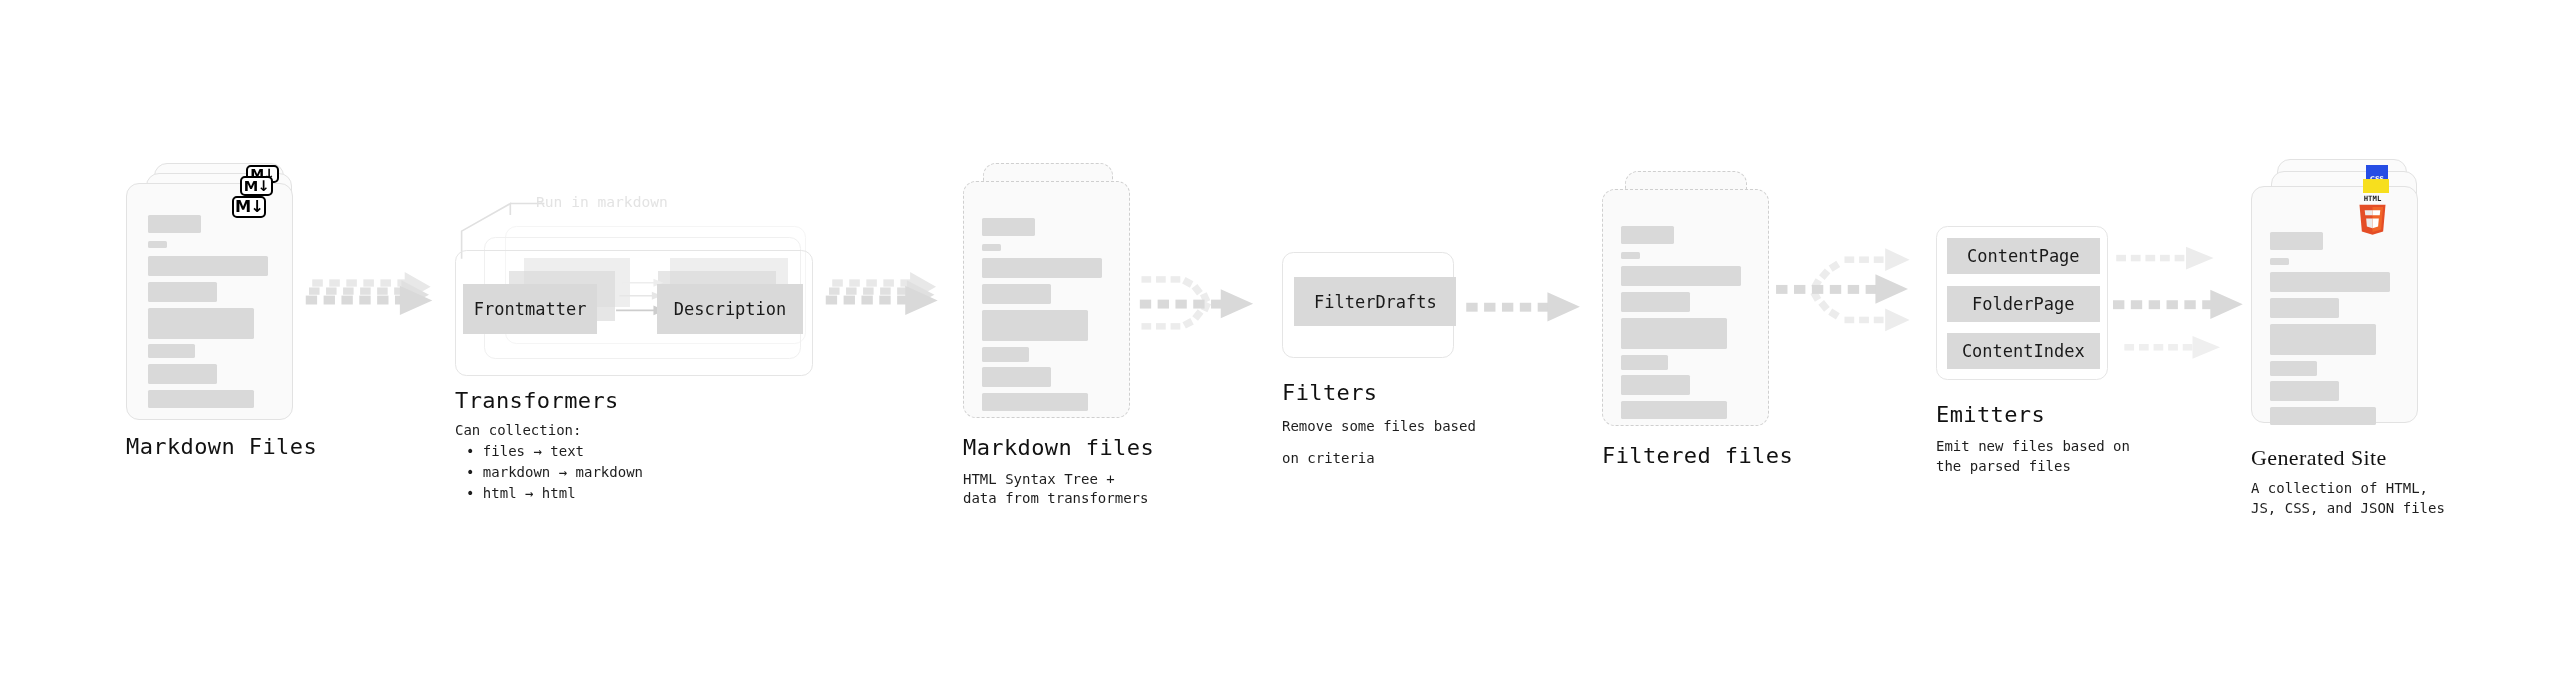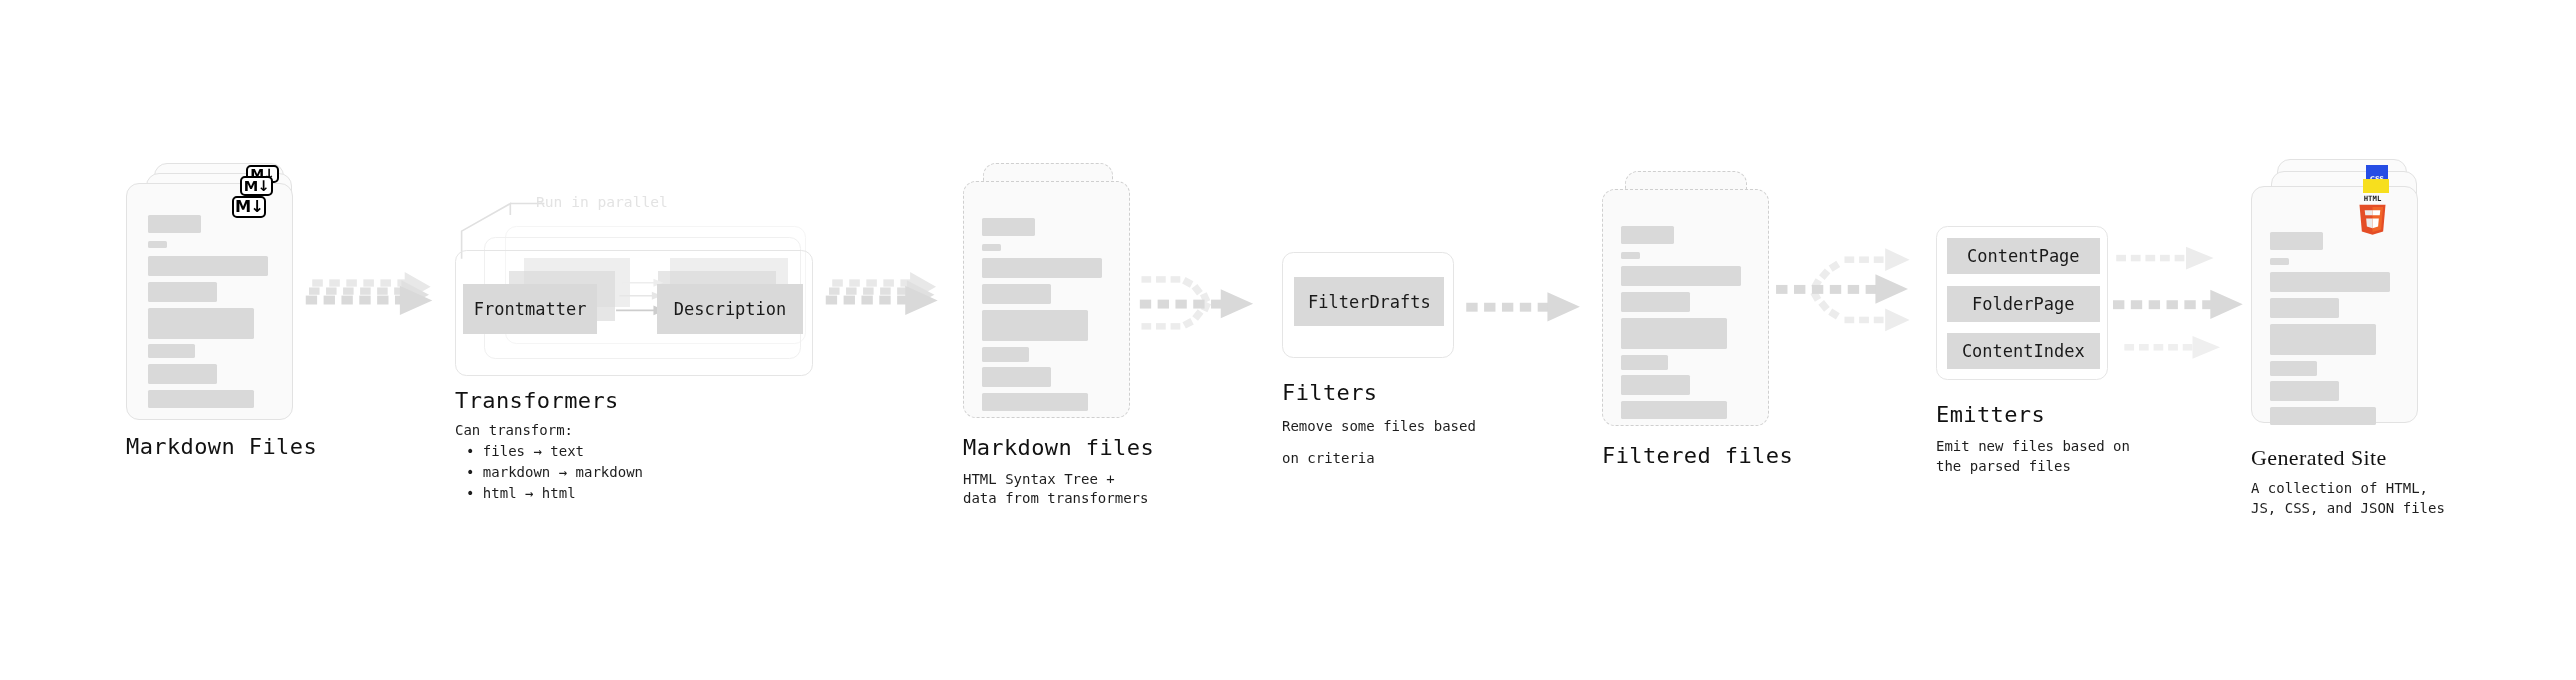--- a/index.html
+++ b/index.html
@@ -192,21 +192,21 @@
       </g>
     </g>
   </svg>
 
   <div class="node" style="left:455px; top:195px; width:374px; height:187px;">
 
     <svg style="left:4.9px; top:1.6px; width:211px; height:65px;" viewBox="0 0 260 80">
       <path d="M2 76 L2 42 L62 8 L62 22" fill="none" stroke="#e0e0e0" stroke-width="2"></path>
       <path d="M62 8 L104 8" fill="none" stroke="#e0e0e0" stroke-width="2"></path>
     </svg>
-    <div class="parallel-label" style="left:81px; top:-1.6px;">Run in parallel</div>
+    <div class="parallel-label" style="left:81px; top:-1.6px;">Run in markdown</div>
 
     <div class="gbox fainter" style="left:50px; top:31px; width:301px; height:118px;"></div>
     <div class="gbox faint" style="left:29px; top:42px; width:317px; height:122px;"></div>
     <div class="gbox" style="left:0px; top:55px; width:358px; height:126px;"></div>
 
     <div class="pill g1" style="left:69px; top:63px; width:106px; height:49px;"></div>
     <div class="pill g1" style="left:215px; top:63px; width:118px; height:49px;"></div>
     <div class="pill g2" style="left:54px; top:76px; width:106px; height:50px;"></div>
     <div class="pill g2" style="left:203px; top:76px; width:118px; height:50px;"></div>
 
@@ -223,21 +223,21 @@
         <path d="M0 46 L48 46"></path>
           <polygon points="46,40 60,46 46,52" fill="#cdcdcd" stroke="none"></polygon>
       </g>
     </svg>
 
     <div class="pill" style="left:8.1px; top:89px; width:134px; height:50px;">Frontmatter</div>
     <div class="pill" style="left:202px; top:89px; width:146px; height:50px;">Description</div>
   </div>
 
   <div class="title" style="left:455px; top:388px;">Transformers</div>
-  <div class="sub" style="left:455px; top:421px;">Can transform:</div>
+  <div class="sub" style="left:455px; top:421px;">Can collection:</div>
   <div class="sub-list" style="left:466px; top:442px;">• files → text</div>
   <div class="sub-list" style="left:466px; top:463px;">• markdown → markdown</div>
   <div class="sub-list" style="left:466px; top:484px;">• html → html</div>
 
   <svg style="left:829px; top:268px; width:146px; height:73px;" viewBox="0 0 180 90">
     <g>
       <g fill="#e8e8e8">
         <rect x="4" y="14" width="13" height="9"></rect>
           <rect x="25" y="14" width="13" height="9"></rect>
         <rect x="46" y="14" width="13" height="9"></rect>
@@ -302,21 +302,21 @@
       <rect x="12" y="49" width="14" height="11"></rect>
         <rect x="34" y="49" width="14" height="11"></rect>
       <rect x="56" y="49" width="14" height="11"></rect>
         <rect x="78" y="49" width="14" height="11"></rect>
       <rect x="100" y="49" width="14" height="11"></rect>
       <polygon points="112,36 152,54 112,72"></polygon>
     </g>
   </svg>
 
   <div class="gbox" style="left:1282px; top:252px; width:172px; height:106px; background:#ffffff;">
-    <div class="pill" style="left:11.4px; top:24.4px; width:150px; height:49px;">FilterDrafts</div>
+    <div class="pill" style="left:11.4px; top:24.4px; width:162px; height:49px;">FilterDrafts</div>
   </div>
   <div class="title" style="left:1282px; top:380px;">Filters</div>
   <div class="sub" style="left:1282px; top:417px;">Remove some files based</div>
   <div class="sub" style="left:1282px; top:436px;margin-top:13px;">on criteria</div>
 
   <svg style="left:1463px; top:288px; width:138px; height:49px;" viewBox="0 0 170 60">
     <g fill="#d9d9d9">
       <rect x="4" y="18" width="14" height="11"></rect>
         <rect x="26" y="18" width="14" height="11"></rect>
       <rect x="48" y="18" width="14" height="11"></rect>

